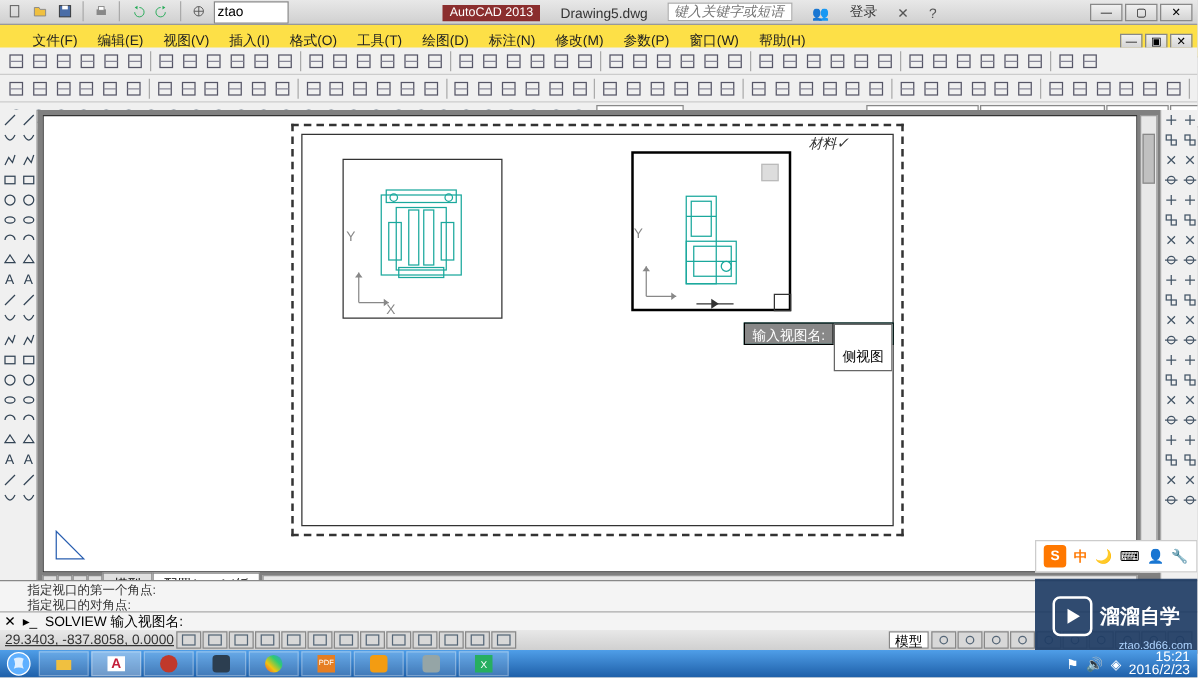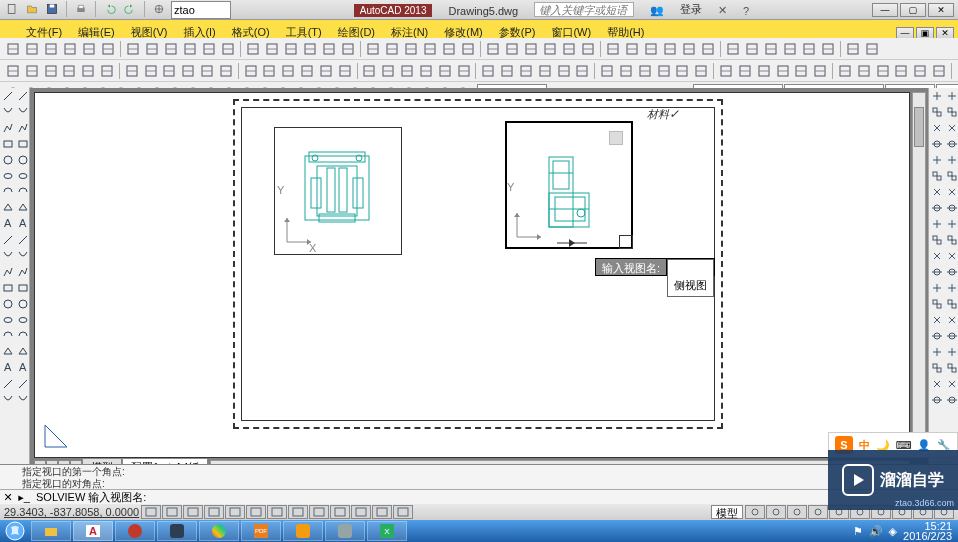--- a/index.html
+++ b/index.html
@@ -57,21 +57,21 @@
 .cmd-text{flex:1;padding-left:4px;}
 .statusbar{position:absolute;bottom:22px;left:0;right:0;height:16px;background:linear-gradient(#e8e8e8,#d0d0d0);display:flex;align-items:center;font-size:10px;padding:0 4px;gap:2px;}
 .sb-coord{color:#333;text-decoration:underline;}
 .sb-btn{width:20px;height:14px;border:1px solid #888;background:#d8d8d8;display:flex;align-items:center;justify-content:center;font-size:8px;}
 .sb-right{margin-left:auto;display:flex;gap:2px;align-items:center;}
 .sb-combo{border:1px solid #888;background:#fff;padding:0 4px;height:14px;}
 .taskbar{position:absolute;bottom:0;left:0;right:0;height:22px;background:linear-gradient(#4f9ee8,#1e5fa8);display:flex;align-items:center;}
 .start-orb{width:30px;height:22px;display:flex;align-items:center;justify-content:center;}
 .task-item{width:40px;height:20px;margin:0 1px;background:rgba(255,255,255,0.15);border:1px solid rgba(255,255,255,0.3);display:flex;align-items:center;justify-content:center;}
 .tray{margin-left:auto;display:flex;align-items:center;gap:6px;padding-right:6px;color:#fff;font-size:10px;}
-.watermark{position:absolute;right:0;bottom:32px;width:130px;height:60px;background:rgba(30,60,100,0.92);display:flex;align-items:center;justify-content:center;gap:6px;color:#fff;}
+.watermark{position:absolute;right:0;bottom:19px;width:130px;height:60px;background:rgba(30,60,100,0.92);display:flex;align-items:center;justify-content:center;gap:6px;color:#fff;}
 .watermark .play{width:32px;height:32px;border:2px solid #fff;border-radius:6px;display:flex;align-items:center;justify-content:center;}
 .watermark .txt{font-size:16px;font-weight:bold;}
 .watermark .url{position:absolute;bottom:2px;right:4px;font-size:9px;color:#aed4ff;}
 .sogou-bar{position:absolute;right:0;bottom:84px;height:26px;background:#fff;border:1px solid #ccc;display:flex;align-items:center;padding:0 6px;gap:6px;}
 .sogou-logo{width:18px;height:18px;background:#ff7800;border-radius:3px;color:#fff;display:flex;align-items:center;justify-content:center;font-weight:bold;}
 </style>
 </head>
 <body>
 
 <div class="win-chrome">

